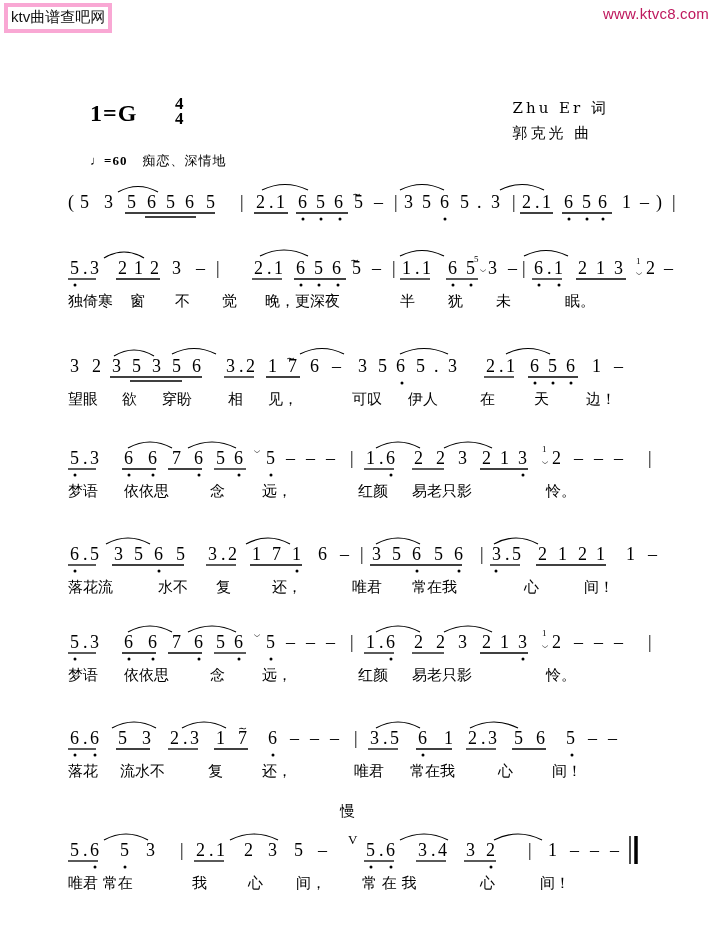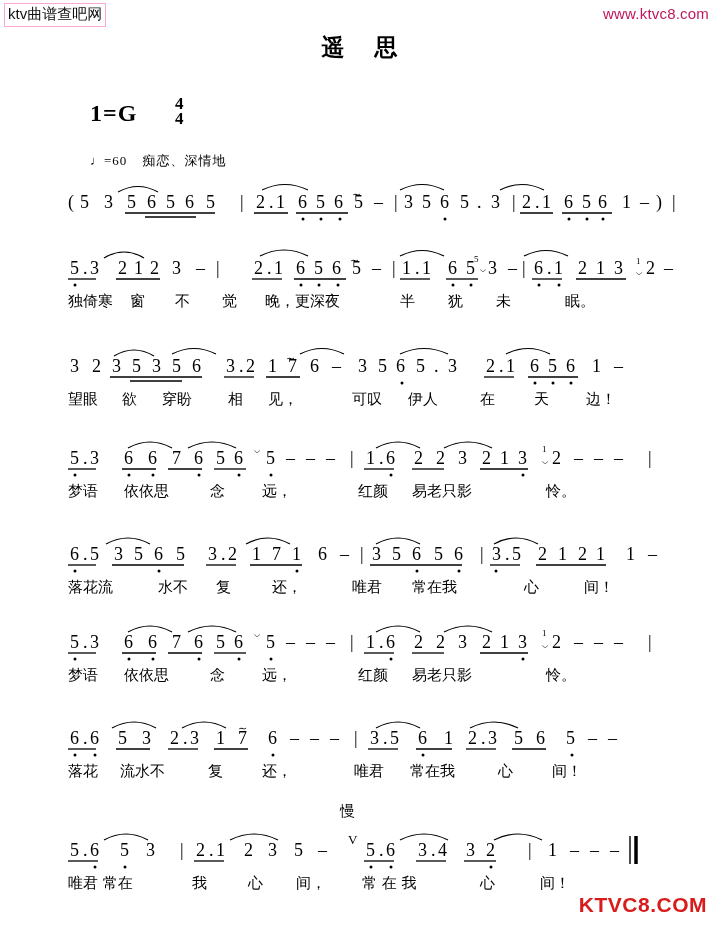--- a/index.html
+++ b/index.html
@@ -22,21 +22,21 @@
   }
 
   
   .site-badge {
     position: absolute;
     left: 4px;
     top: 3px;
     font-family: "Liberation Sans", sans-serif;
     font-size: 15px;
     color: #111;
-    border: 1px solid #f9a8d4;
+    border: 4px solid #f9a8d4;
     padding: 1px 3px 2px 3px;
     letter-spacing: 0px;
     background: #fff;
   }
   .site-url {
     position: absolute;
     right: 10px;
     top: 5px;
     font-family: "Liberation Sans", sans-serif;
     font-size: 15px;
@@ -95,21 +95,21 @@
   .credits .row span.w { letter-spacing: 3px; }
 
   .tempo {
     position: absolute;
     left: 90px;
     top: 152px;
     font-size: 13px;
     font-family: "DejaVu Serif", serif;
     letter-spacing: 1px;
   }
-  .tempo .mark { font-family: "Liberation Serif", serif; }
+  .tempo .mark { font-family: "Liberation Serif", serif; font-weight: bold; }
 
   
   .system {
     position: absolute;
     left: 0;
     width: 719px;
   }
 
   
   .footer-logo {
@@ -129,28 +129,37 @@
   .lyr { font-family: "DejaVu Serif", serif; font-size: 15px; }
 </style>
 </head>
 <body>
 
 <div class="page">
 
   <div class="site-badge">ktv曲谱查吧网</div>
   <div class="site-url">www.ktvc8.com</div>
 
-  <div class="doc-title">遥思</div>
 
   <div class="keysig">1=G</div>
   <div class="meter">
     <span class="num">4</span>
     <span class="num">4</span>
   </div>
 
+  <div class="credits">
+    <div class="row">
+      <span class="w">Zhu Er</span>
+      <span class="w">词</span>
+    </div>
+    <div class="row">
+      <span class="w">郭克光</span>
+      <span class="w">曲</span>
+    </div>
+  </div>
 
   <div class="tempo">
     <span class="mark">♩=60</span>
     <span style="margin-left:10px;margin-top:12px;">痴恋、深情地</span>
   </div>
 
   <div class="system" style="top:178px; height:56px;">
     <svg width="719" height="56">
 
       <path d="M118 14 Q138 3 158 14" stroke="#000" fill="none" stroke-width="1.2"></path>
@@ -639,15 +648,14 @@
       <text x="68" y="92" class="lyr">唯君 常在</text>
       <text x="192" y="92" class="lyr">我</text>
       <text x="248" y="92" class="lyr">心</text>
       <text x="296" y="92" class="lyr">间，</text>
       <text x="362" y="92" class="lyr">常 在 我</text>
       <text x="480" y="92" class="lyr">心</text>
       <text x="540" y="92" class="lyr">间！</text>
     </svg>
   </div>
 
-  <div class="footer-logo">KTVC8.COM</div>
 
 </div>
 
 </body></html>

